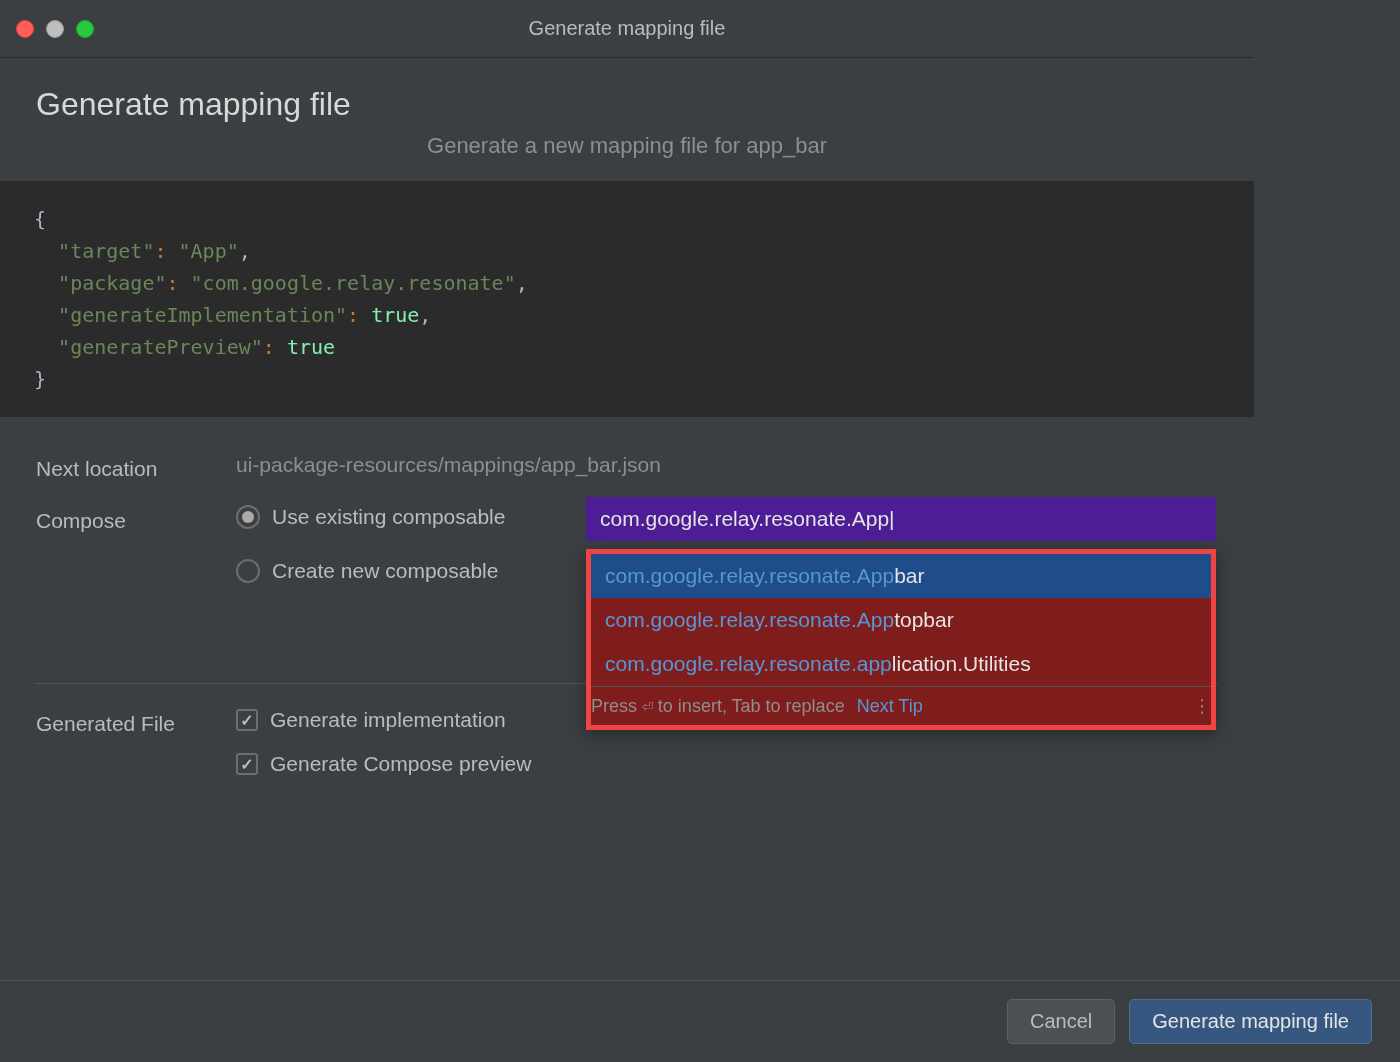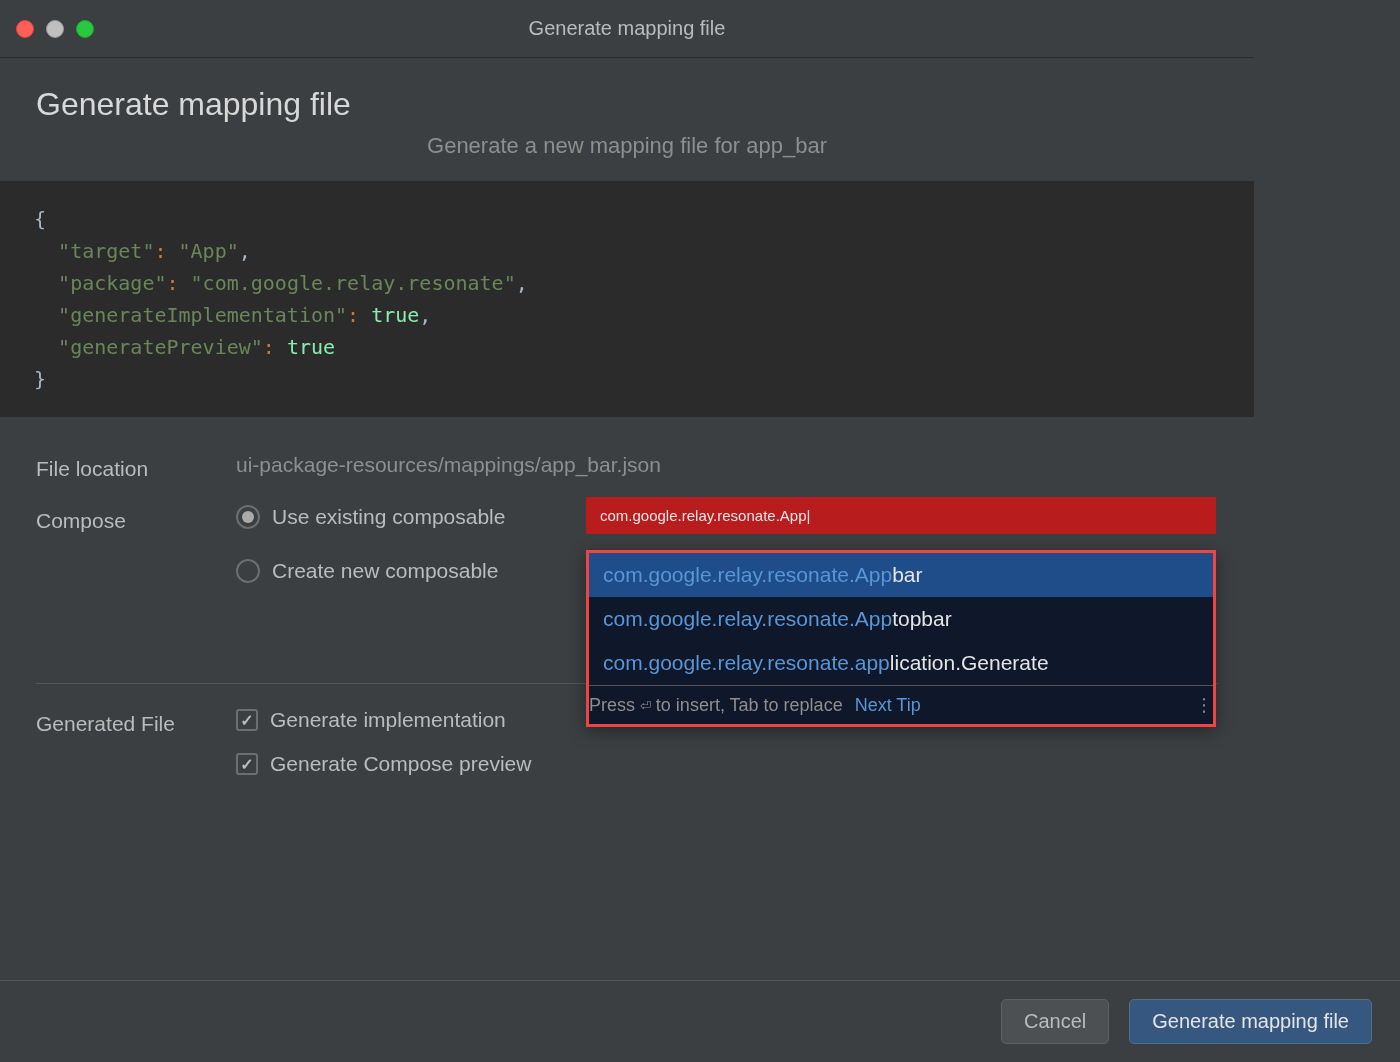--- a/index.html
+++ b/index.html
@@ -111,33 +111,33 @@
       border-radius: 50%;
       background: #aaaaaa;
     }
     .target-input-area {
       position: absolute;
       left: 350px;
       top: -8px;
       width: 630px;
     }
     .target-input {
-      background: #b91c1c;
+      background: #4c1d95;
       border: none;
       color: #e4e4e4;
-      font-size: 15px;
+      font-size: 21px;
       padding: 10px 14px;
       width: 100%;
       font-family: inherit;
     }
     .autocomplete {
-      background: #0f172a;
-      border: 3px solid #ef4444;
+      background: #7f1d1d;
+      border: 5px solid #ef4444;
       box-shadow: 0 4px 16px rgba(0,0,0,0.4);
-      margin-top: 16px;
+      margin-top: 8px;
     }
     .ac-item {
       padding: 10px 14px;
       font-size: 21px;
       color: #bbbbbb;
     }
     .ac-item.selected {
       background: #1e4d8a;
     }
     .ac-match { color: #5896d6; }
@@ -182,21 +182,21 @@
       font-weight: bold;
     }
     .button-bar {
       position: absolute;
       bottom: 0;
       left: 0; right: 0;
       border-top: 1px solid #555;
       padding: 18px 28px;
       display: flex;
       justify-content: flex-end;
-      gap: 20px;
+      gap: 14px;
     }
     .btn {
       padding: 10px 22px;
       font-size: 20px;
       border-radius: 5px;
       border: 1px solid #5e6060;
       background: #4c5052;
       color: #bbbbbb;
       cursor: pointer;
     }
@@ -225,21 +225,21 @@
   <pre class="code-block"><span class="code-brace">{</span>
   <span class="code-key">"target"</span><span class="code-punc">: </span><span class="code-str">"App"</span><span class="code-brace">,</span>
   <span class="code-key">"package"</span><span class="code-punc">: </span><span class="code-str">"com.google.relay.resonate"</span><span class="code-brace">,</span>
   <span class="code-key">"generateImplementation"</span><span class="code-punc">: </span><span class="code-kw">true</span><span class="code-brace">,</span>
   <span class="code-key">"generatePreview"</span><span class="code-punc">: </span><span class="code-kw">true</span>
 <span class="code-brace">}</span></pre>
 
   <div class="form-section">
 
     <div class="form-row">
-      <div class="form-label">File location</div>
+      <div class="form-label">Next location</div>
       <div class="form-value">ui-package-resources/mappings/app_bar.json</div>
     </div>
 
     <div class="form-row" style="position:relative;">
       <div class="form-label">Compose</div>
       <div class="radio-group">
         <div class="radio-row">
           <div class="radio selected"></div>
           <span>Use existing composable</span>
         </div>
@@ -251,21 +251,21 @@
         <div class="target-input-area">
           <input class="target-input" value="com.google.relay.resonate.App|" style="">
           <div class="autocomplete">
             <div class="ac-item selected">
               <span class="ac-match">com.google.relay.resonate.App</span><span class="ac-rest">bar</span>
             </div>
             <div class="ac-item">
               <span class="ac-match">com.google.relay.resonate.App</span><span class="ac-rest">topbar</span>
             </div>
             <div class="ac-item">
-              <span class="ac-match">com.google.relay.resonate.app</span><span class="ac-rest">lication.Generate</span>
+              <span class="ac-match">com.google.relay.resonate.app</span><span class="ac-rest">lication.Utilities</span>
             </div>
             <div class="ac-footer">
               <span class="ac-footer-text">
                 <span>Press </span><span class="ac-enter">⏎</span><span> to insert, Tab to replace</span>
               </span>
               <span class="ac-footer-link">Next Tip</span>
               <span class="ac-footer-menu">⋮</span>
             </div>
           </div>
         </div>

